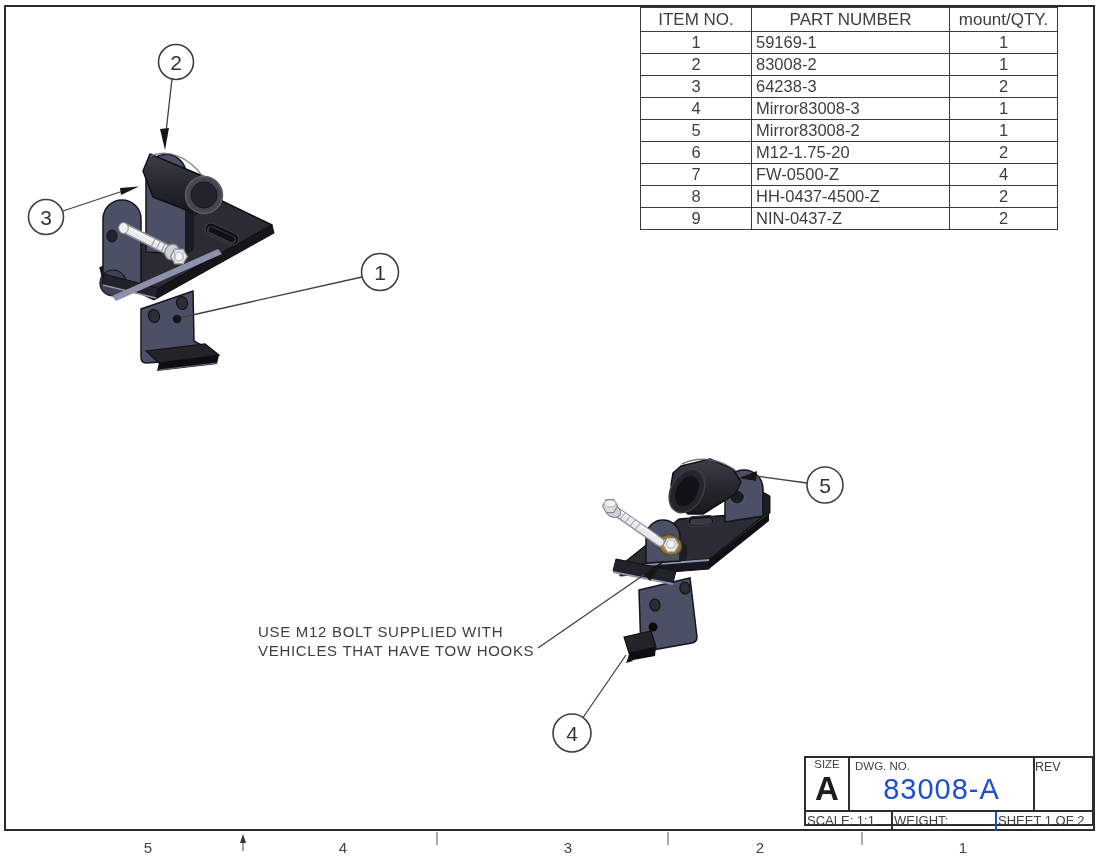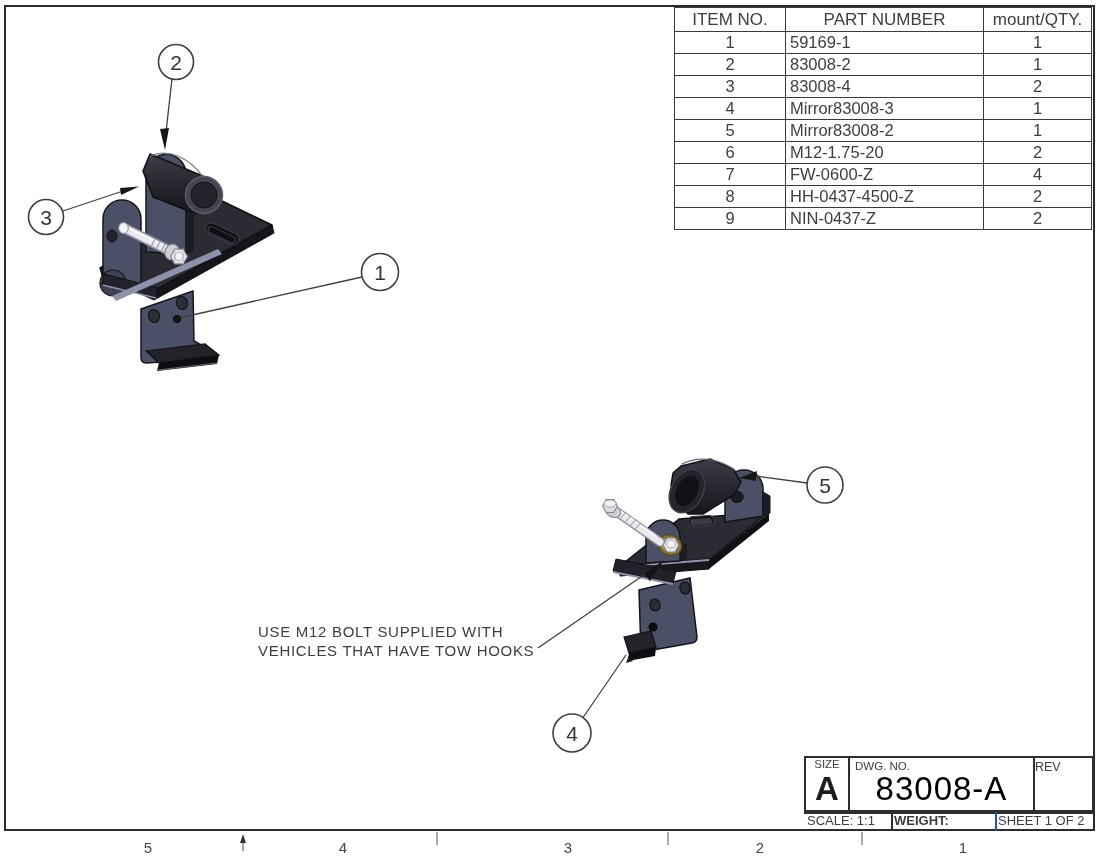--- a/index.html
+++ b/index.html
@@ -8,50 +8,50 @@
     font-family:"Liberation Sans", sans-serif; overflow:hidden; color:#3e3e3e;
   }
   .border-frame {
     position:absolute; left:4px; top:5px; width:1091px; height:826px;
     border:2px solid #2b2b2b; box-sizing:border-box;
   }
   .scene { position:absolute; left:0; top:0; width:1103px; height:859px; }
 
   
   .bom {
-    position:absolute; left:674px; top:7px; width:417px;
+    position:absolute; left:640px; top:7px; width:417px;
     border-collapse:collapse; table-layout:fixed; background:#fff;
   }
   .bom th, .bom td {
     border:1.5px solid #3a3a3a; padding:0 2px; white-space:nowrap; overflow:hidden;
     font-weight:normal; color:#3e3e3e; text-align:center;
   }
   .bom thead th { height:23px; font-size:17px; }
   .bom td { height:21px; font-size:16.5px; }
   .bom td.part { text-align:left; padding-left:4px; }
 
   
   .tb {
-    position:absolute; left:804px; top:756px; width:290px; height:58px;
+    position:absolute; left:804px; top:756px; width:290px; height:70px;
     border:2px solid #2e2e2e; box-sizing:border-box; background:#fff;
   }
   .tb .tb-r1 { display:flex; height:52px; }
   .tb .tb-r2 { display:flex; height:19px; border-top:2px solid #2e2e2e; box-sizing:content-box; }
   .tb .cell { box-sizing:border-box; }
   .tb .lbl { font-size:11.5px; color:#3e3e3e; line-height:13px; }
   .size-cell { width:44px; border-right:2px solid #2e2e2e; text-align:center; }
   .size-val  { font-size:33px; font-weight:bold; color:#1d1d1d; line-height:34px; margin-top:1px; }
   .dwg-cell  { flex:1; border-right:2px solid #2e2e2e; }
   .dwg-cell .lbl { padding:2px 12px 0 5px; text-align:left; }
-  .dwg-val   { font-size:33px; color:#000000; text-align:center; letter-spacing:1px; line-height:32px; }
+  .dwg-val   { font-size:29px; color:#1d4ed8; text-align:center; letter-spacing:1px; line-height:32px; }
   .rev-cell  { width:57px; text-align:left; }
   .rev-cell .lbl { padding-top:3px; font-size:12.5px; }
   .tb-r2 .cell { font-size:13px; line-height:17px; padding-left:1px; white-space:nowrap; overflow:hidden; }
   .s-cell  { width:87px;  border-right:2px solid #2e2e2e; }
-  .w-cell  { width:104px; border-right:2px solid #1d4ed8;font-weight:bold; }
+  .w-cell  { width:104px; border-right:2px solid #1d4ed8; }
   .sh-cell { flex:1; }
 
   
   .zone {
     position:absolute; top:839px; transform:translateX(-50%);
     font-size:15px; color:#454545;
   }
 
   
   .note-text { font-size:15px; fill:#3e3e3e; letter-spacing:0.7px; }
@@ -274,41 +274,41 @@
           <td class="part">59169-1</td>
           <td>1</td>
         </tr>
       <tr>
           <td>2</td>
           <td class="part">83008-2</td>
           <td>1</td>
         </tr>
       <tr>
           <td>3</td>
-          <td class="part">83008-4</td>
+          <td class="part">64238-3</td>
           <td>2</td>
         </tr>
       <tr>
           <td>4</td>
           <td class="part">Mirror83008-3</td>
           <td>1</td>
         </tr>
       <tr>
           <td>5</td>
           <td class="part">Mirror83008-2</td>
           <td>1</td>
         </tr>
       <tr>
           <td>6</td>
           <td class="part">M12-1.75-20</td>
           <td>2</td>
         </tr>
       <tr>
           <td>7</td>
-          <td class="part">FW-0600-Z</td>
+          <td class="part">FW-0500-Z</td>
           <td>4</td>
         </tr>
       <tr>
           <td>8</td>
           <td class="part">HH-0437-4500-Z</td>
           <td>2</td>
         </tr>
       <tr>
           <td>9</td>
           <td class="part">NIN-0437-Z</td>

